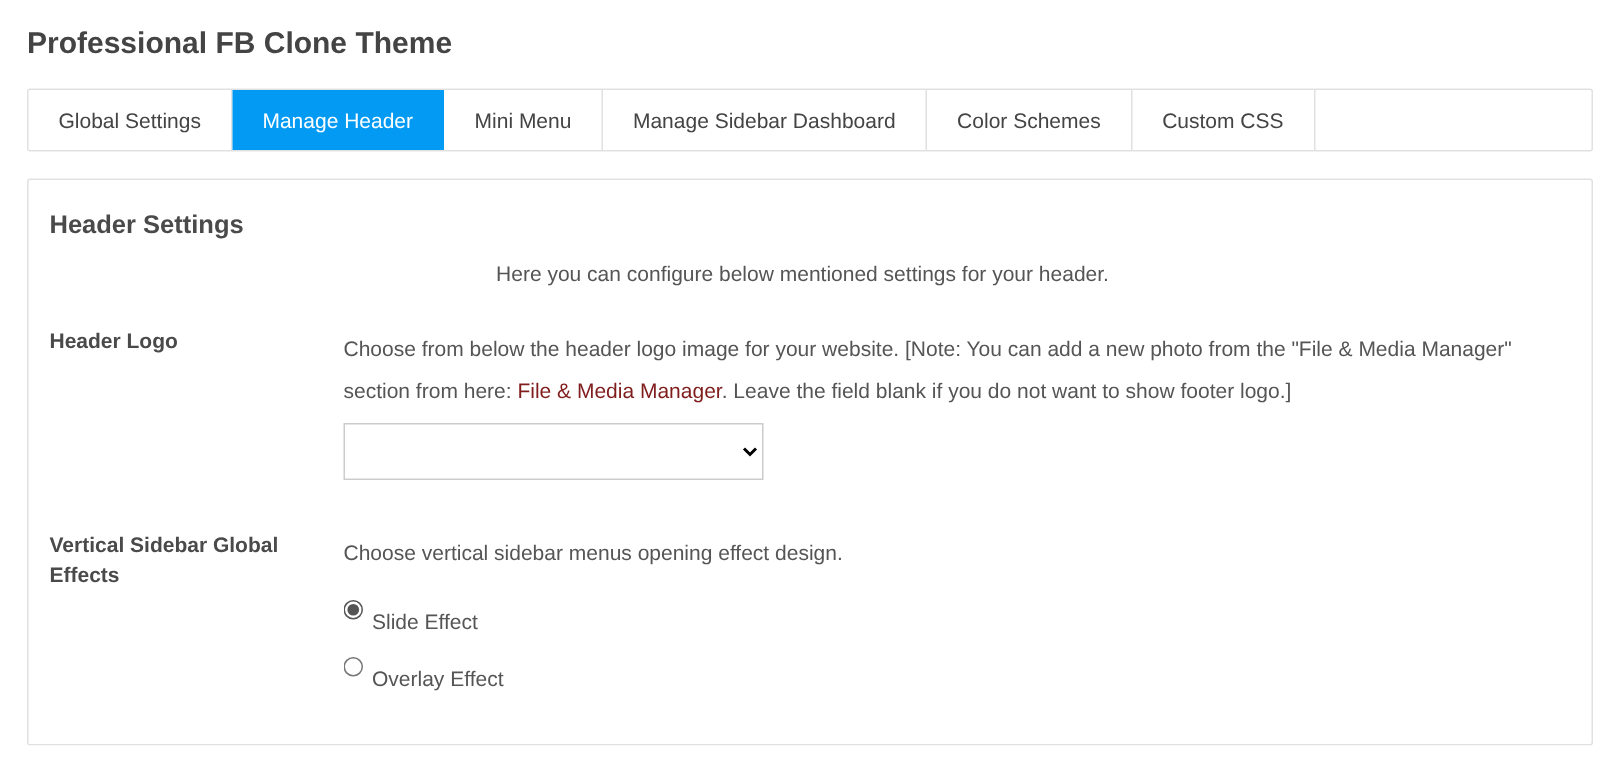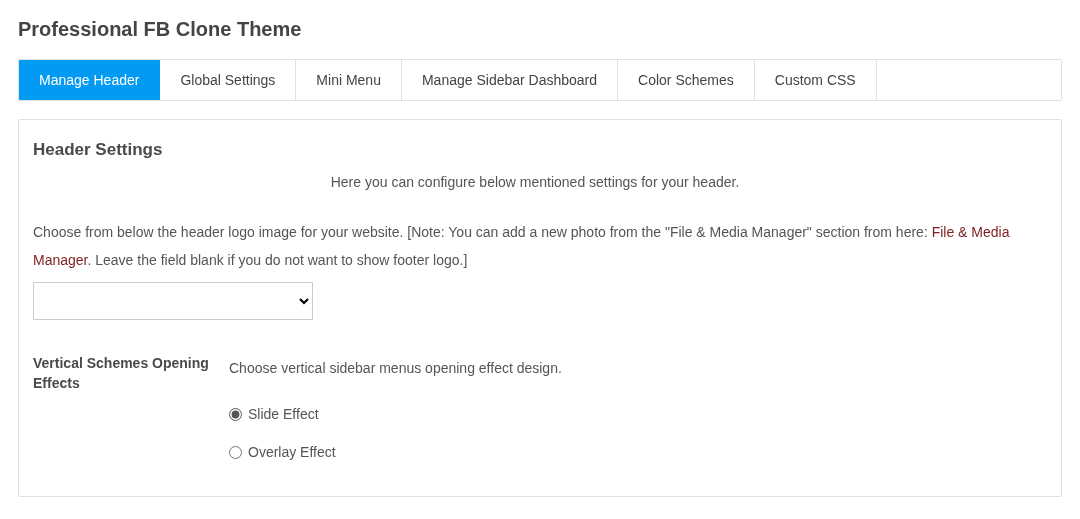--- a/index.html
+++ b/index.html
@@ -87,62 +87,63 @@
     border: 1px solid #ccc;
     background: #fff;
     font-size: 14px;
     padding: 4px 6px;
   }
   .radio-group {
     margin-top: 18px;
   }
   .radio-line {
     display: flex;
-    align-items: center;
+    align-items: flex-start;
     gap: 6px;
     margin-bottom: 10px;
     font-size: 14px;
     color: #555;
   }
   input[type="radio"] {
     accent-color: #555;
   }
 </style>
 </head>
 <body>
 
 <h1 class="page-title">Professional FB Clone Theme</h1>
 
 <div class="tabs">
+  <div class="tab">Global Settings</div>
   <div class="tab active">Manage Header</div>
-  <div class="tab">Global Settings</div>
   <div class="tab">Mini Menu</div>
   <div class="tab">Manage Sidebar Dashboard</div>
   <div class="tab">Color Schemes</div>
   <div class="tab">Custom CSS</div>
   <div class="tab-spacer"></div>
 </div>
 
 <div class="panel">
 
   <h2 class="section-title">Header Settings</h2>
   <p class="section-desc">Here you can configure below mentioned settings for your header.</p>
 
   <div class="form-row">
+    <div class="form-label-col">Header Logo</div>
     <div class="form-field-col">
       <span>Choose from below the header logo image for your website. [Note: You can add a new photo from the "File &amp; Media Manager" section from here: </span><a href="#">File &amp; Media Manager</a><span>. Leave the field blank if you do not want to show footer logo.]</span>
       <br>
       <select class="logo-select">
         <option></option>
       </select>
     </div>
   </div>
 
   <div class="form-row" style="margin-bottom:0;">
-    <div class="form-label-col">Vertical Schemes Opening Effects</div>
+    <div class="form-label-col">Vertical Sidebar Global Effects</div>
     <div class="form-field-col">
       <span>Choose vertical sidebar menus opening effect design.</span>
       <div class="radio-group">
         <label class="radio-line">
           <input type="radio" name="sidebar_effect" value="slide" checked="" style="">
           <span>Slide Effect</span>
         </label>
         <label class="radio-line">
           <input type="radio" name="sidebar_effect" value="overlay" style="">
           <span>Overlay Effect</span>

